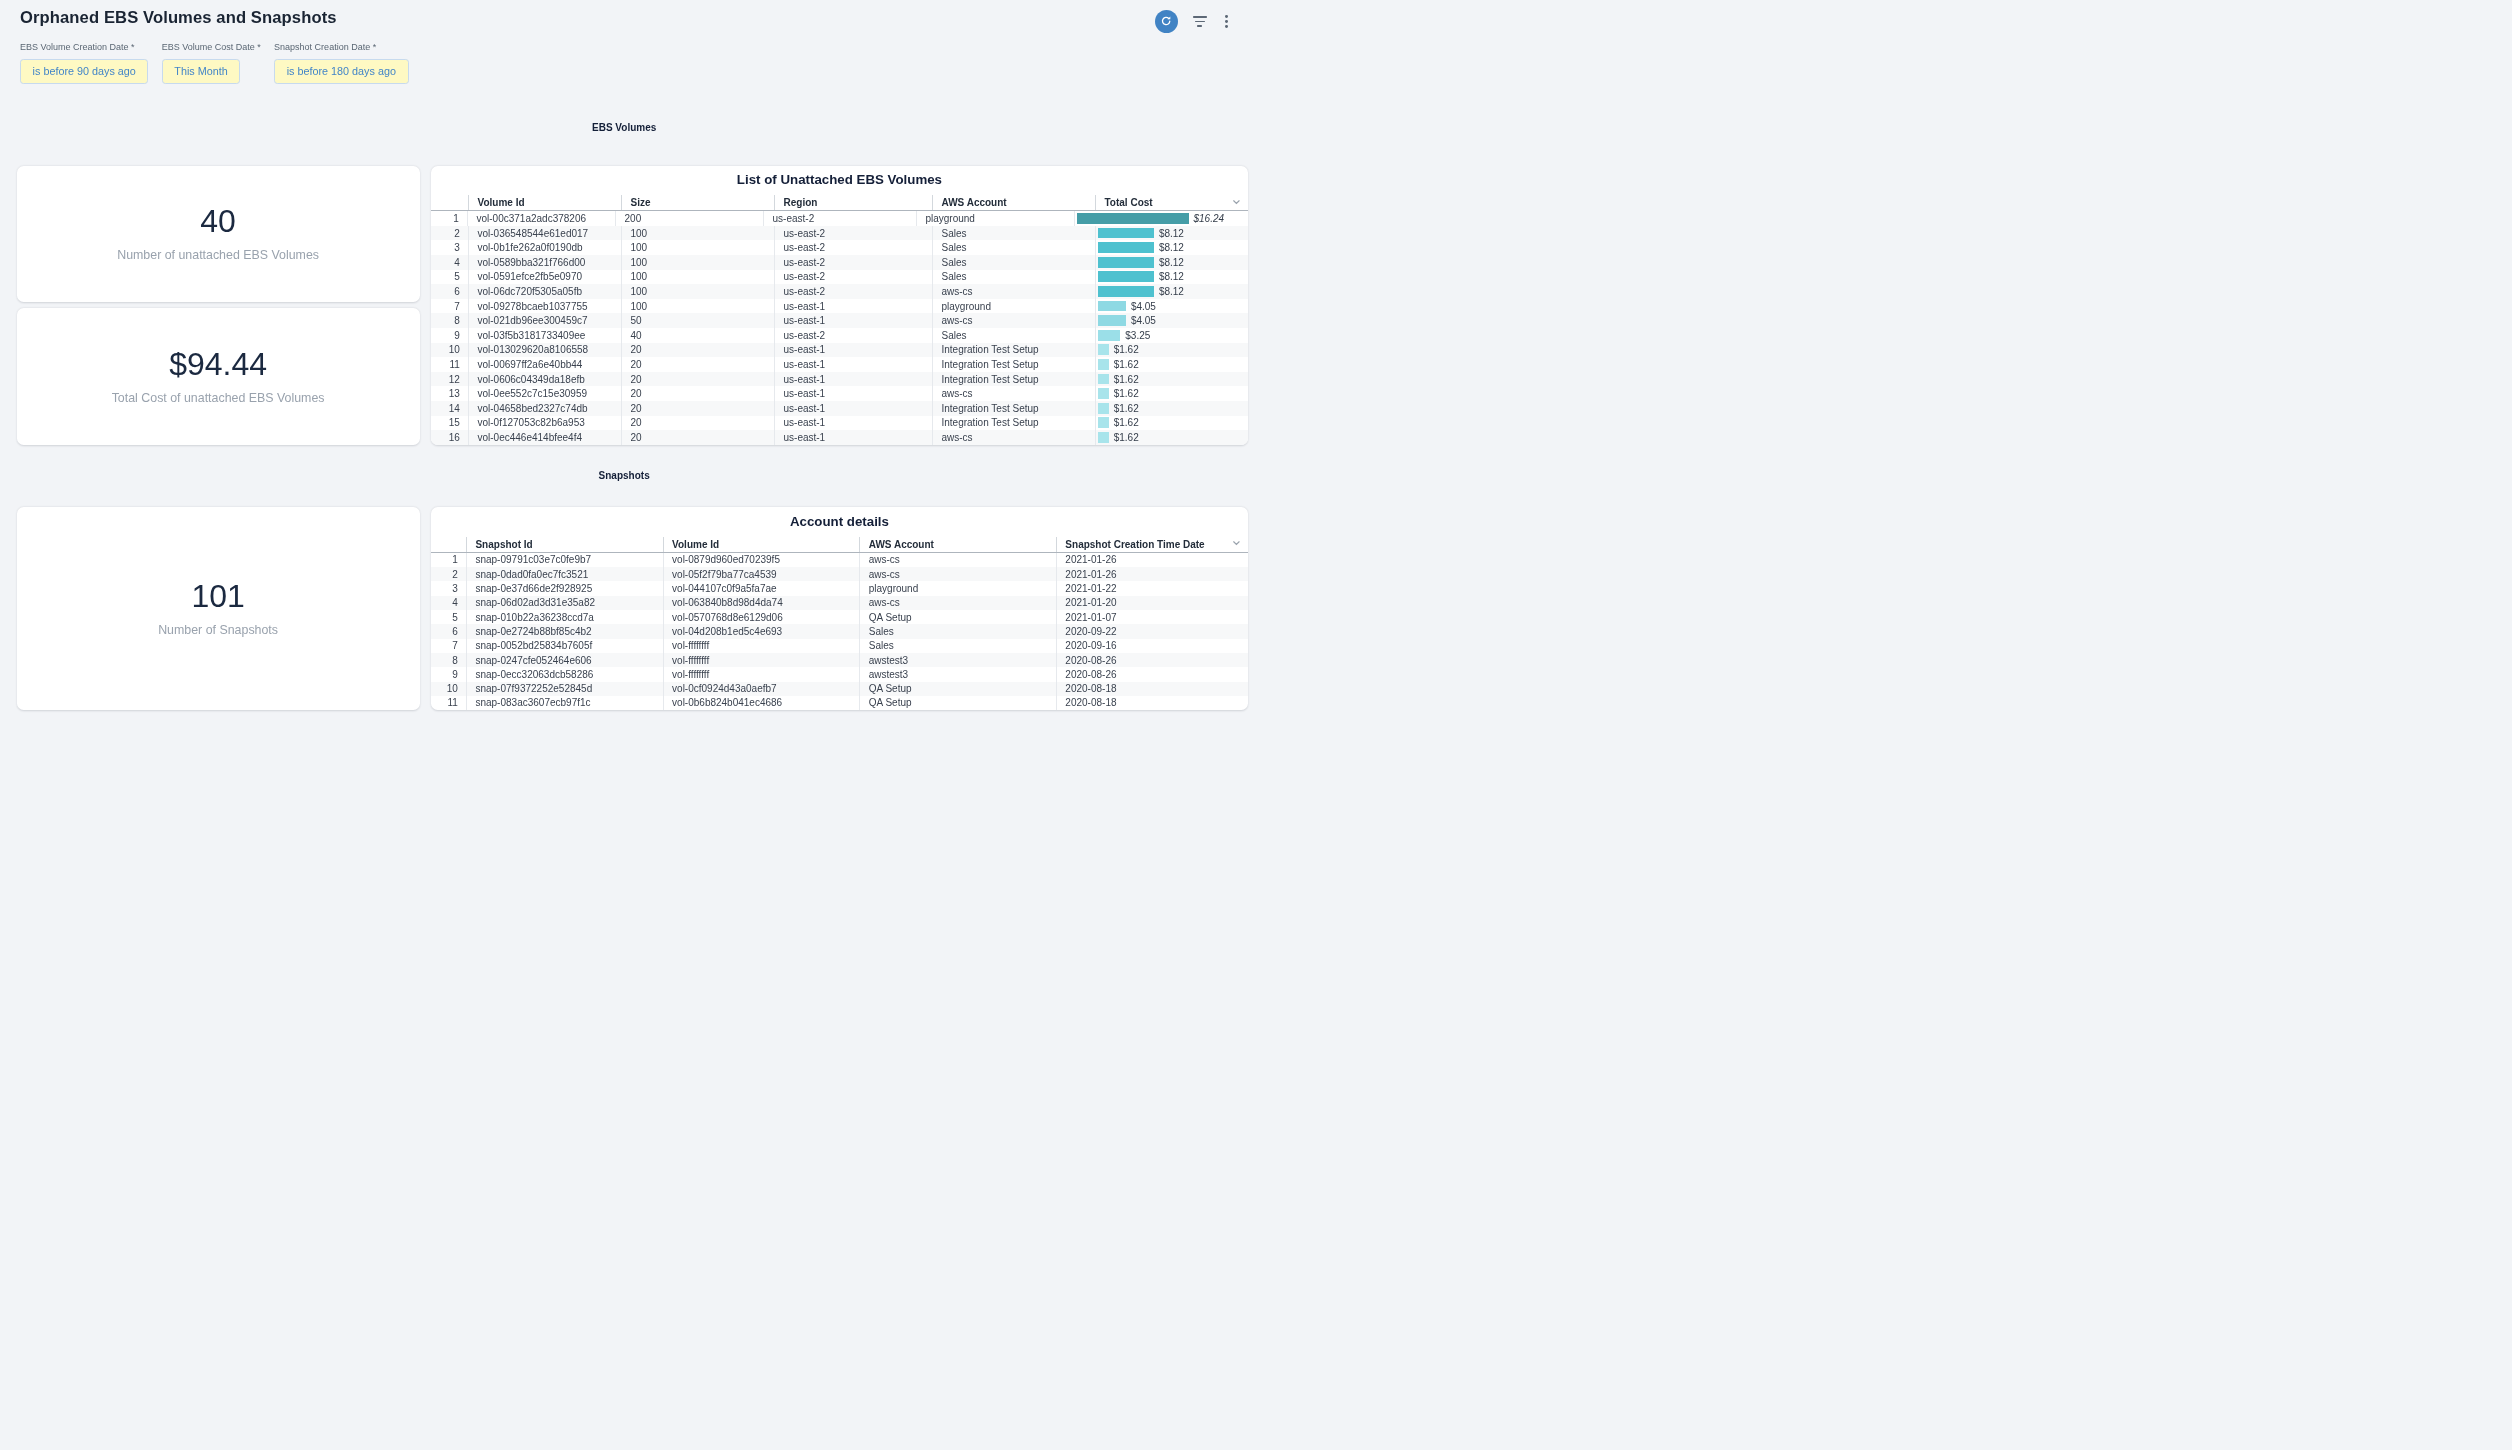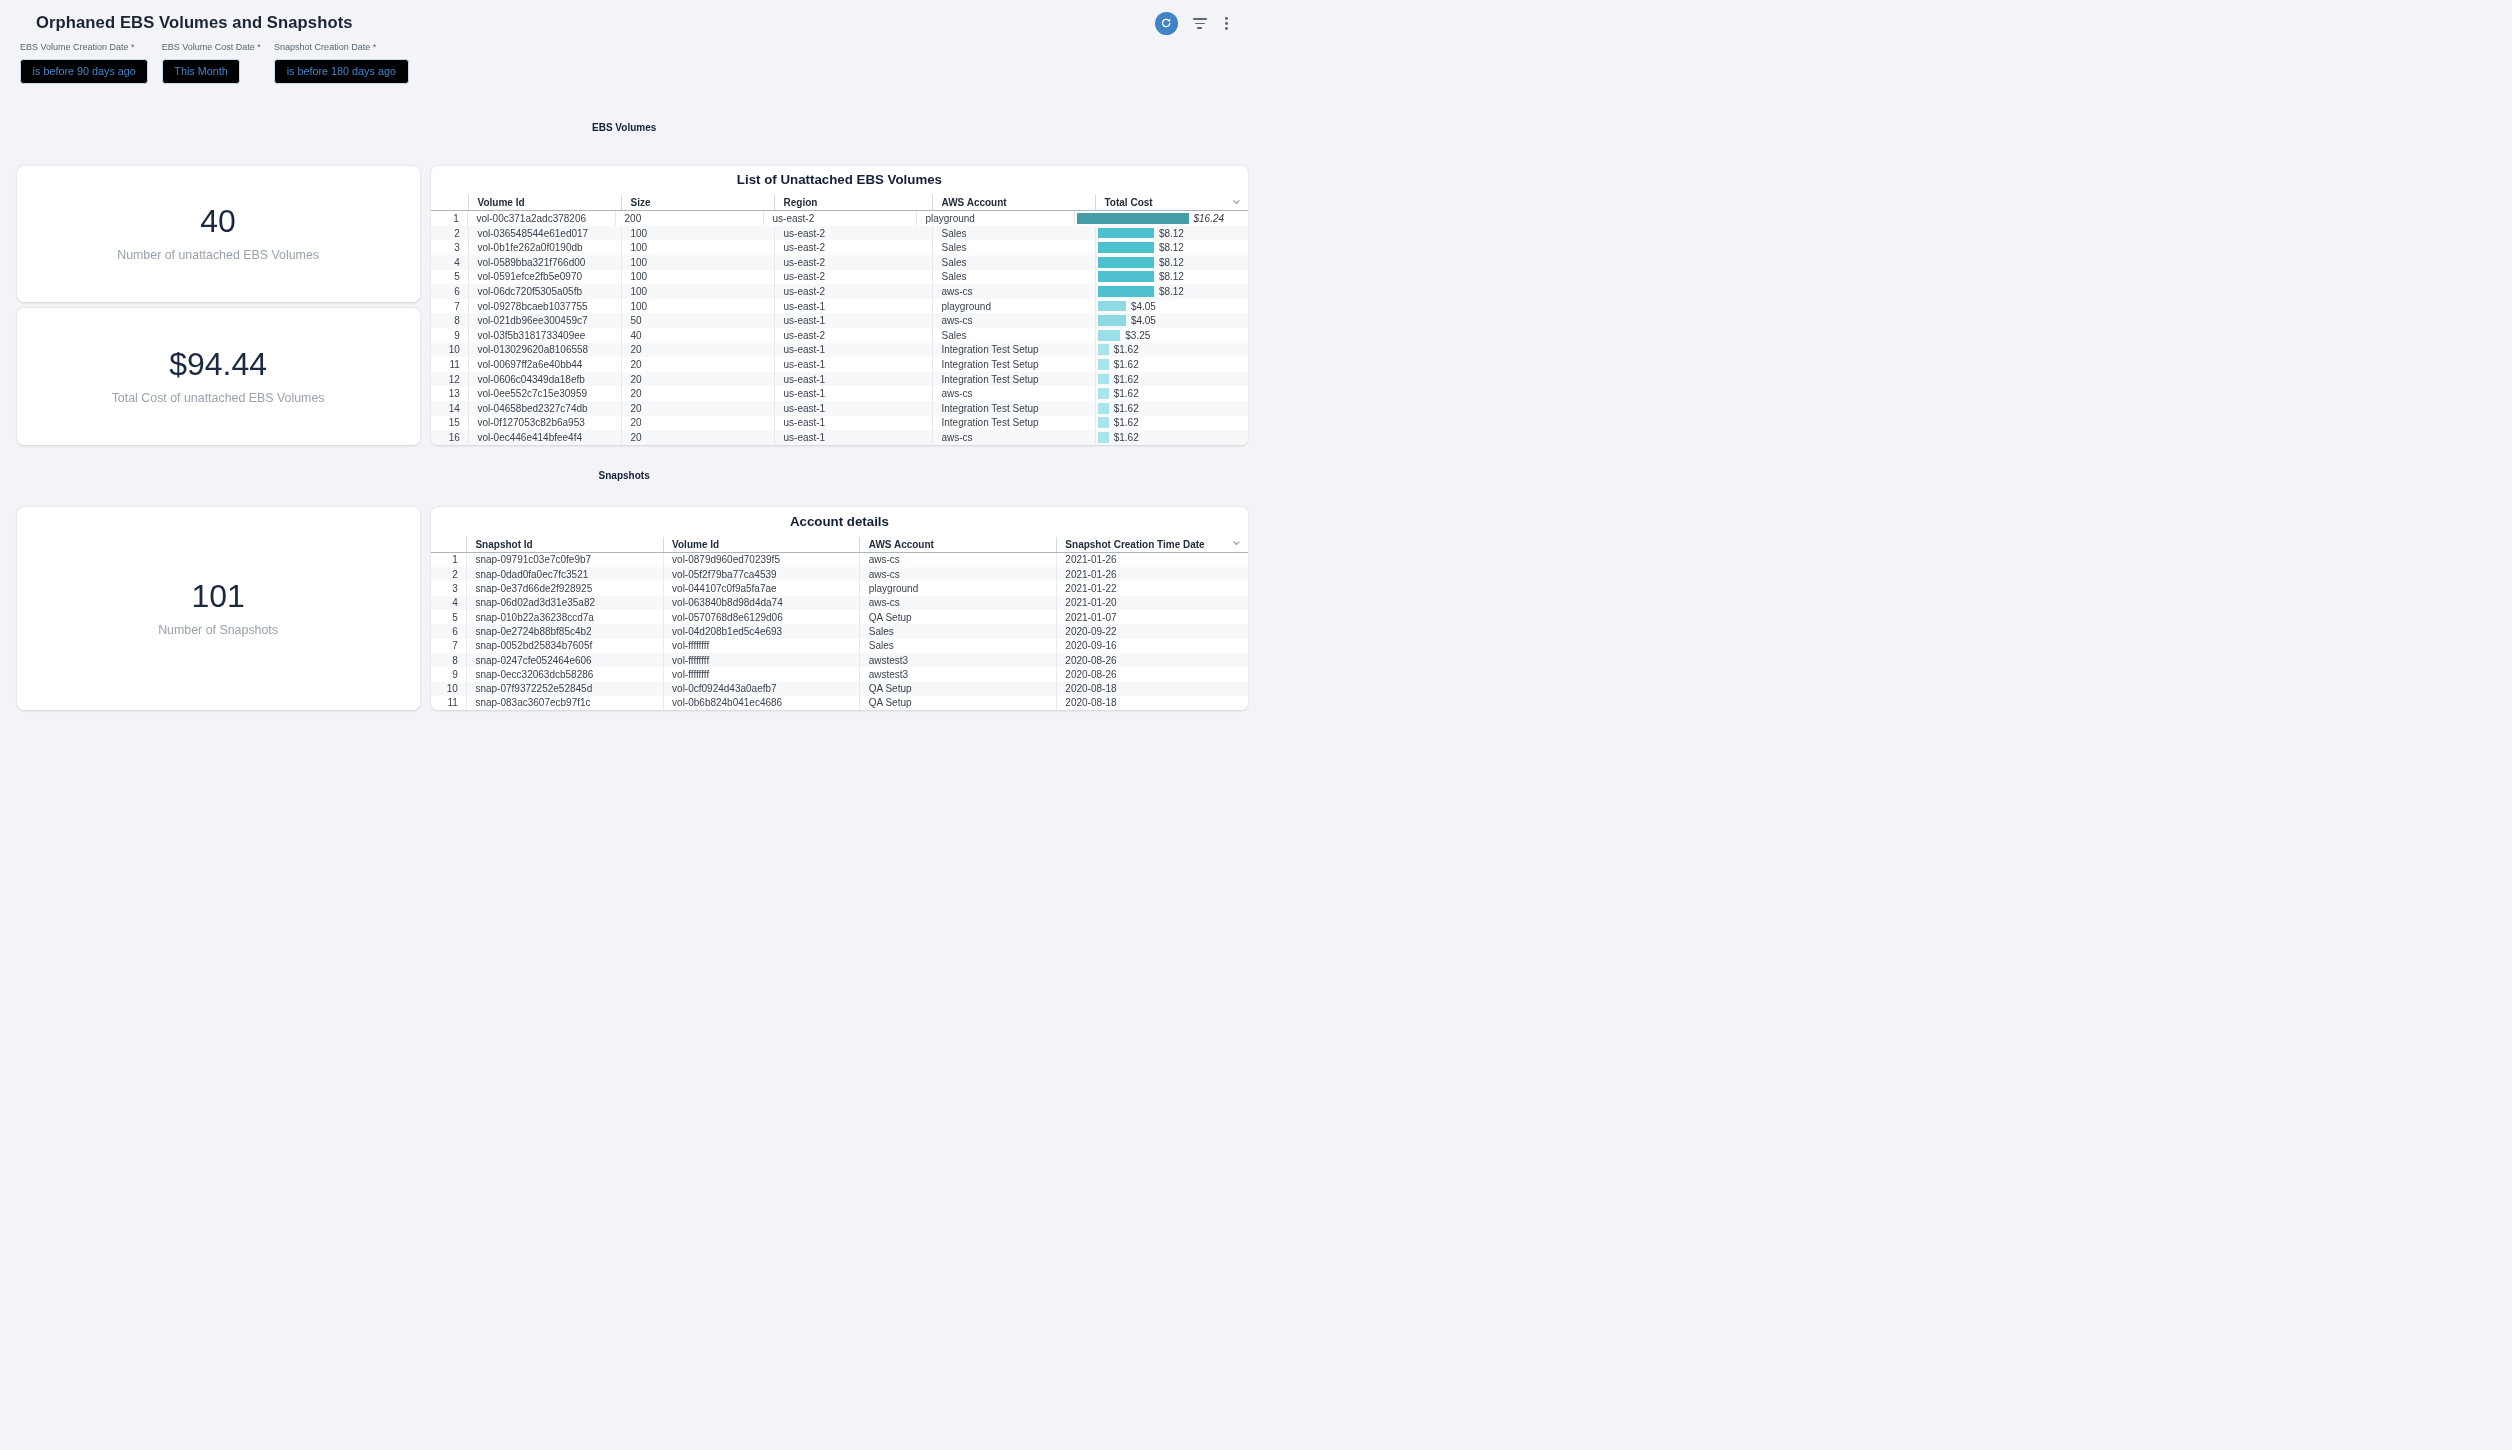--- a/index.html
+++ b/index.html
@@ -1,37 +1,37 @@
 <!DOCTYPE html>
 <html style="font-size:13.3px"><head>
 <meta charset="utf-8">
 <style>
   * { margin:0; padding:0; box-sizing:border-box; }
   html,body { width:1256px; height:725px; overflow:hidden;
     font-family:"Liberation Sans", sans-serif; background:#f2f4f7; color:#1a2433; }
 
-  .topbar { display:flex; justify-content:space-between; align-items:center;
-    padding:8.3px 25px 0 20px; height:37px;margin-left:16px; }
+  .topbar { display:flex; justify-content:space-between; align-items:flex-start;
+    padding:8.3px 25px 0 20px; height:37px; }
   .page-title { font-size:16.6px; font-weight:700; color:#1a2433; letter-spacing:0.1px; }
   .topbar-icons { display:flex; align-items:center; gap:11.6px; margin-top:1.7px; }
   .refresh-btn { width:23px; height:23px; border-radius:50%; background:#4183c4; border:none;
     display:flex; align-items:center; justify-content:center; cursor:pointer; }
   .icon-btn { background:none; border:none; cursor:pointer; padding:3.3px; display:flex;
     align-items:center; justify-content:center; }
   .filter-glyph { display:flex; flex-direction:column; align-items:center; gap:2.5px; }
   .filter-glyph i { display:block; height:1.7px; border-radius:0.8px; background:#5d6876; }
   .filter-glyph i:nth-child(1){ width:14px; } .filter-glyph i:nth-child(2){ width:10px; }
   .filter-glyph i:nth-child(3){ width:5px; }
   .kebab { display:flex; flex-direction:column; gap:2.5px; }
   .kebab i { width:2.9px; height:2.9px; border-radius:50%; background:#5d6876; display:block; }
 
   .filters { display:flex; gap:13.3px; padding-left:20px; margin-top:5px; }
   .filter-label { font-size:9px; color:#5a6673; height:11.6px; }
   .filter-chip { margin-top:5px; height:25px; padding:0 11.6px; font-size:10.8px; color:#4285c8;
-    background:#000000; border:0.8px solid #c7daee; border-radius:3.3px; cursor:pointer;
+    background:#fef9c3; border:0.8px solid #c7daee; border-radius:3.3px; cursor:pointer;
     font-family:inherit; }
 
   .section-heading { text-align:center; font-size:10px; font-weight:700; color:#141f38;
     width:1240px; padding-left:8.3px; }
   .section-heading.ebs { margin-top:38px; }
   .section-heading.snaps { margin-top:25px; }
 
   .row { display:flex; gap:11.6px; padding:0 8.3px 0 16.6px; }
   .row-1 { margin-top:33px; height:279px; }
   .row-2 { margin-top:26.5px; height:203px; }

